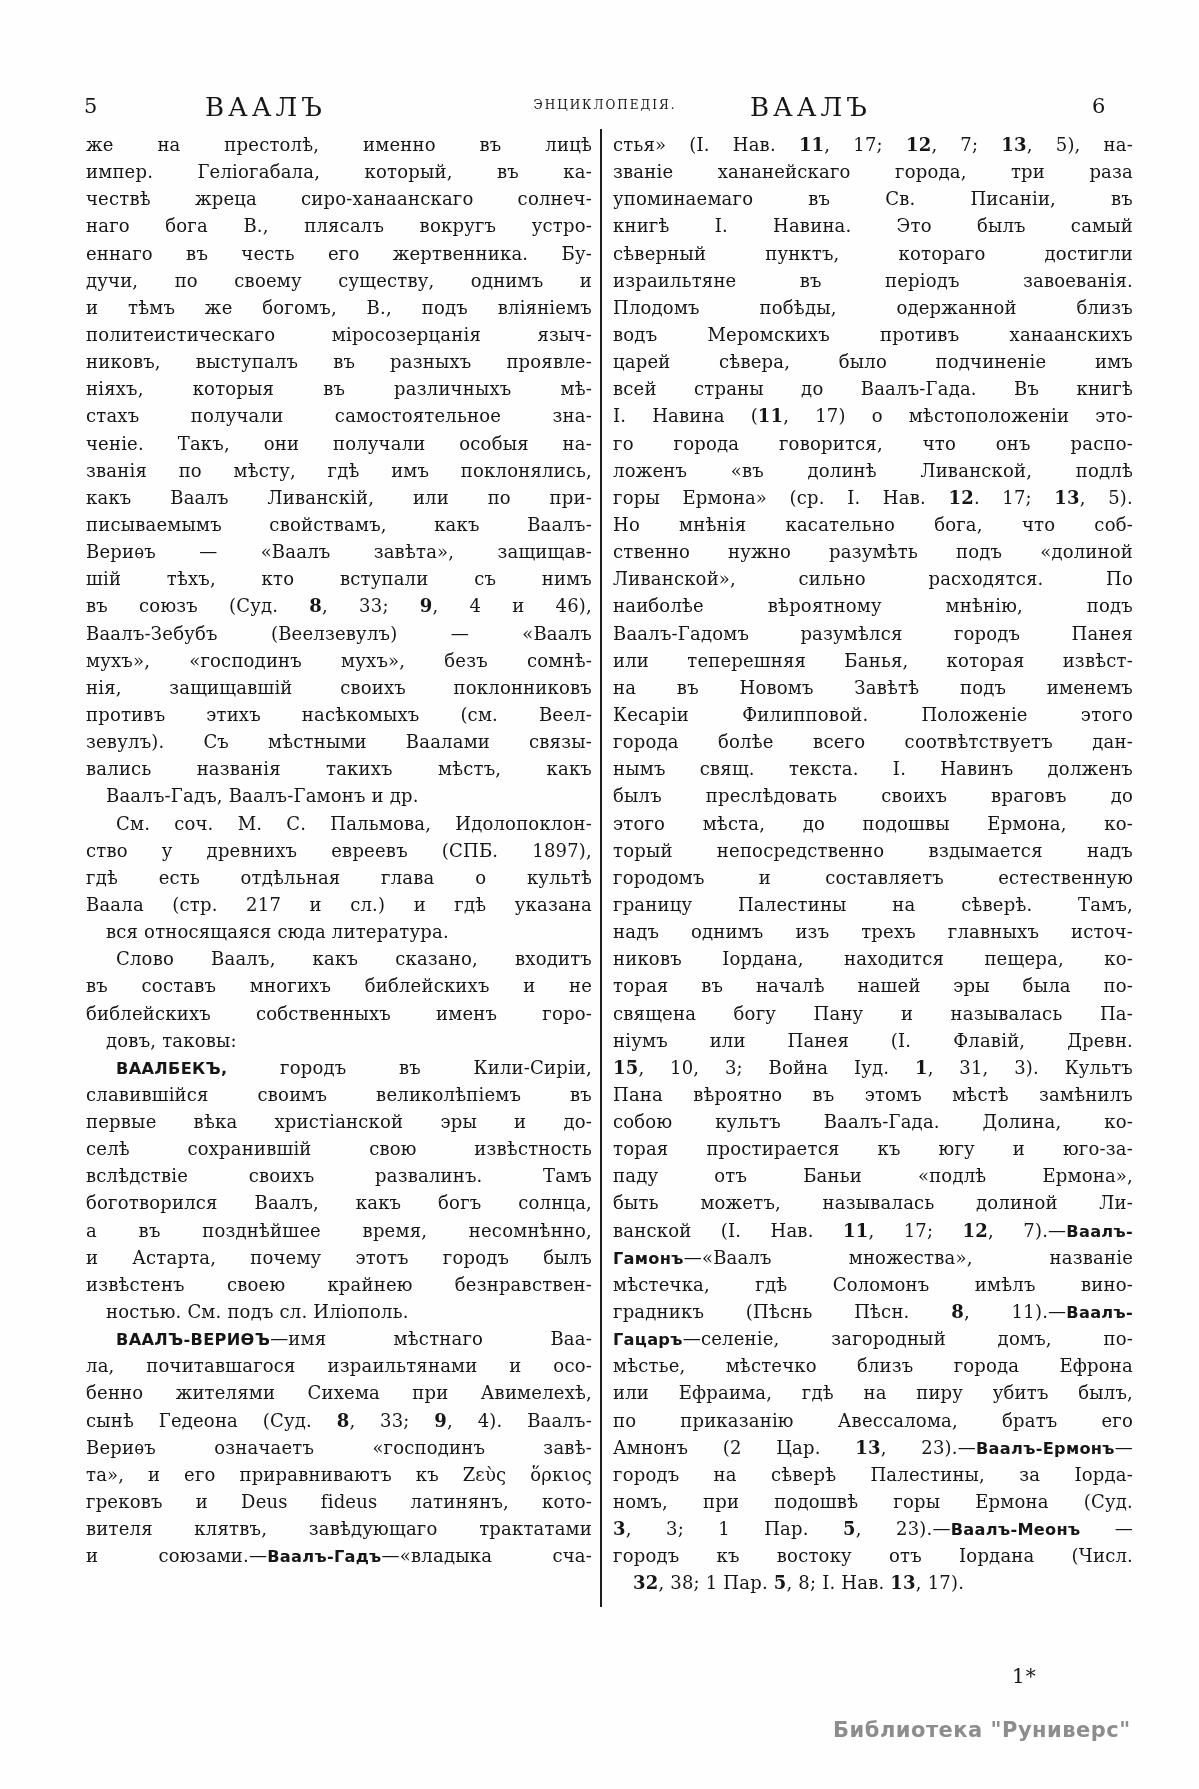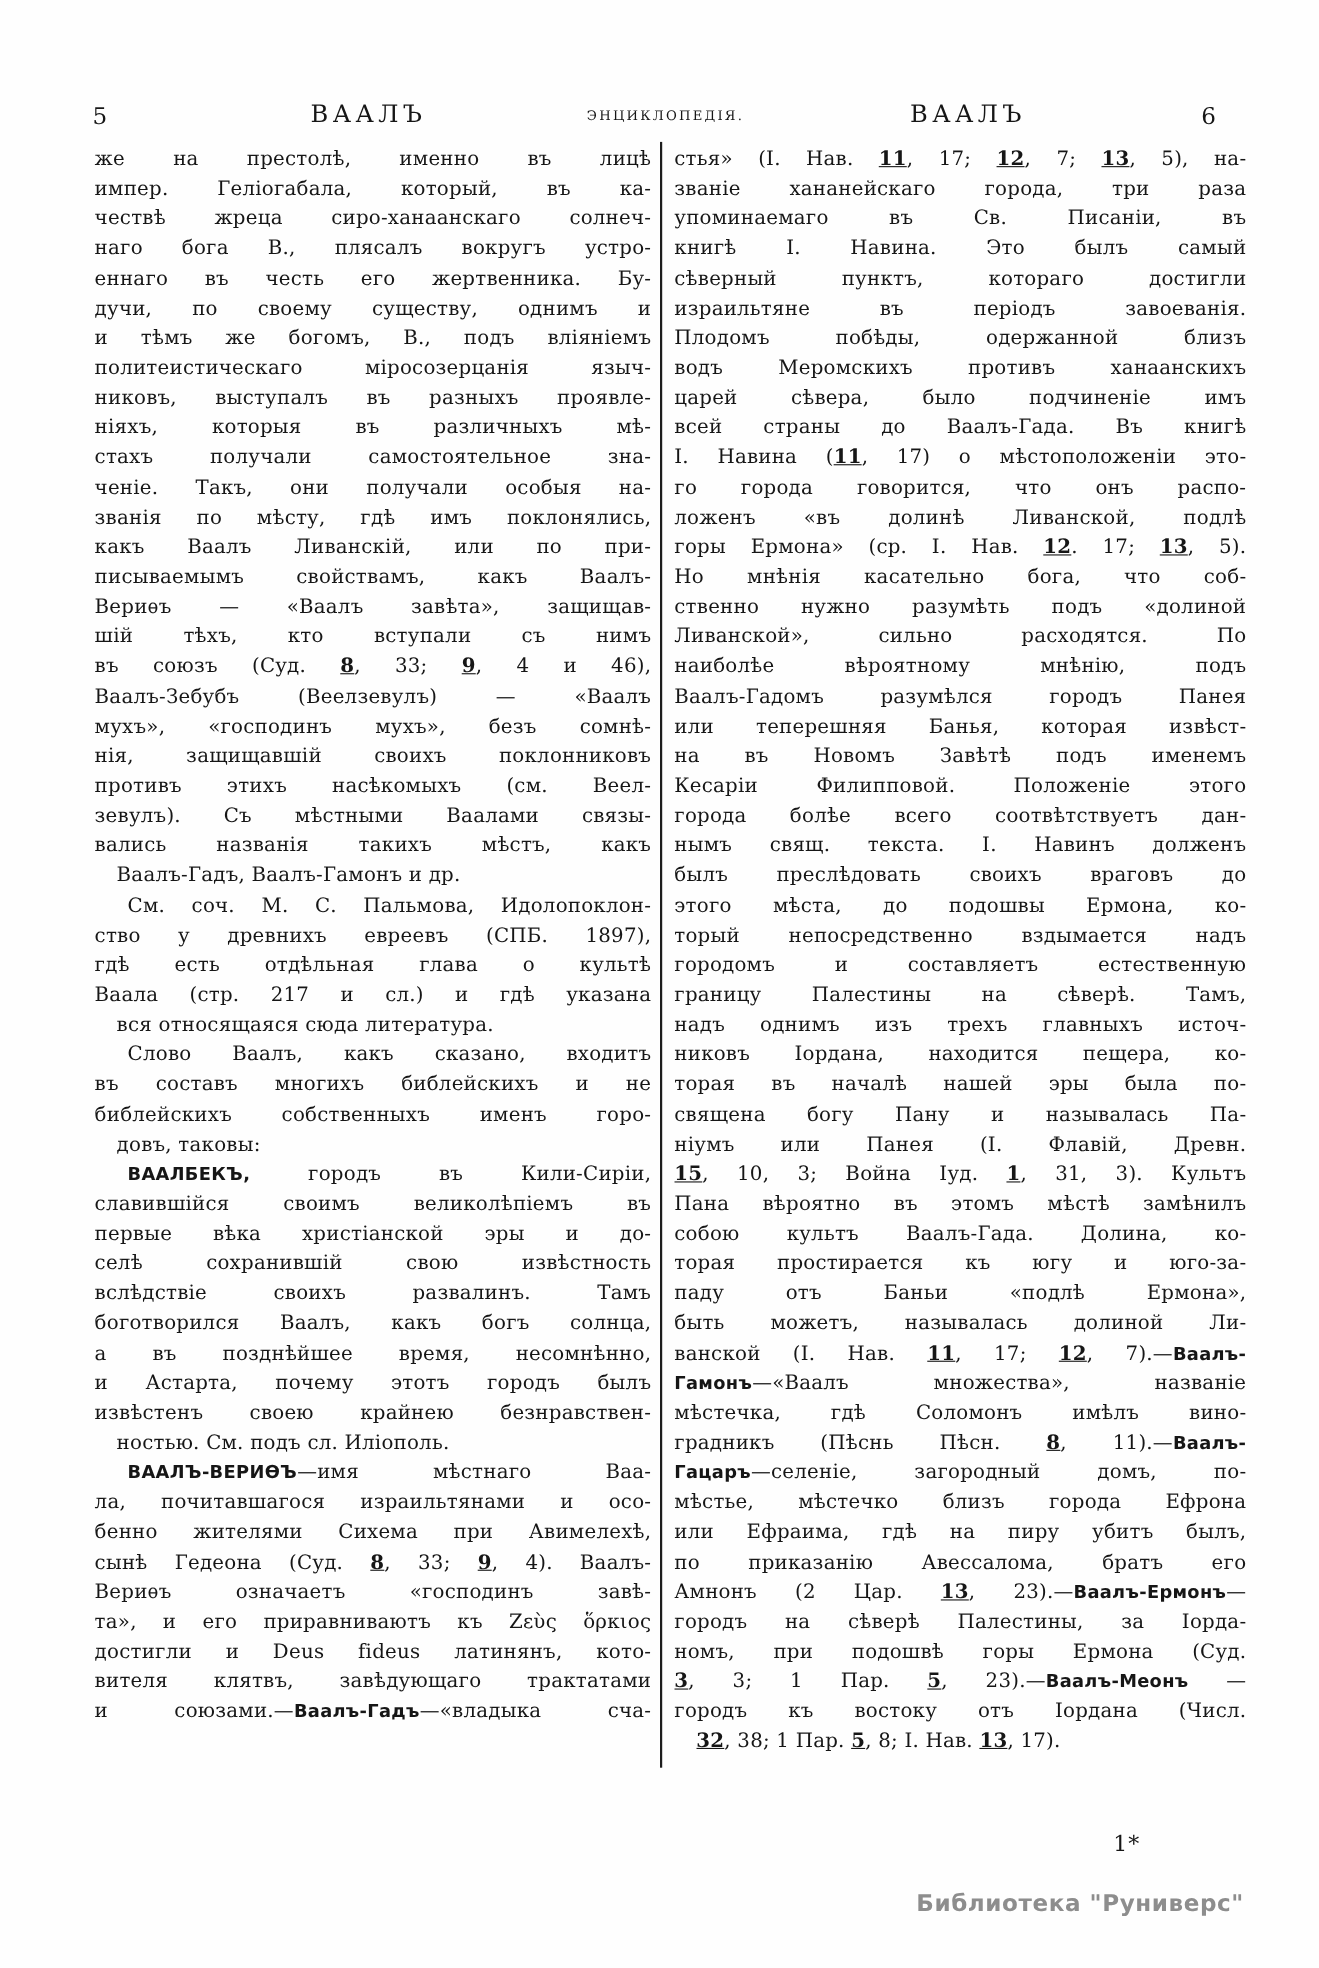--- a/index.html
+++ b/index.html
@@ -7,37 +7,37 @@
     width:1199px;height:1789px;position:relative;
     background:#ffffff;color:#161616;
     font-family:"DejaVu Serif",serif;
     overflow:hidden;
   }
   .page{position:absolute;inset:0;background:#fefefe;}
   
   .pnum{position:absolute;font-size:21px;}
   #pn-l{left:84px;top:94px;}
   #pn-r{left:1092px;top:94px;}
-  .rtitle{position:absolute;font-size:22px;letter-spacing:4px;text-align:center;width:260px;top:92px;}
+  .rtitle{position:absolute;font-size:26px;letter-spacing:4px;text-align:left;width:260px;top:92px;}
   #t-l{left:205px;}
   #t-r{left:750px;}
   .jtitle{position:absolute;font-size:12px;letter-spacing:2px;text-align:center;width:270px;left:470px;top:98px;}
   
   .divider{position:absolute;left:600px;top:129px;width:2px;height:1478px;background:#1d1d1d;}
   .col{position:absolute;top:131px;font-size:18px;}
   #col-left{left:86px;width:506px;}
   #col-right{left:613px;width:520px;}
   .line{
     height:27.15px;line-height:27.15px;
     text-align:justify;text-align-last:justify;
     overflow:hidden;letter-spacing:0.2px;
   }
   .line.end{text-align-last:left;margin-left:20px;}
   .para.indent .line:first-child{text-indent:30px;}
-  .f-b{font-weight:bold;text-decoration:underline;}
+  .f-b{font-weight:bold;}
   .f-i{}
   .f-hw{font-family:"DejaVu Sans",sans-serif;font-weight:bold;font-size:0.9em;letter-spacing:0.3px;}
   
   .sig{position:absolute;left:1012px;top:1664px;font-size:20px;letter-spacing:1px;}
   .watermark{
     position:absolute;left:833px;top:1718px;
     font-family:"DejaVu Sans",sans-serif;font-weight:bold;
     font-size:21px;color:#8d8d8d;letter-spacing:0.5px;
   }
 </style>
@@ -109,21 +109,21 @@
         <div class="line"><span>извѣстенъ своею крайнею безнравствен-</span></div>
         <div class="line end"><span>ностью. См. подъ сл. Иліополь.</span></div>
       </div>
       <div class="para indent">
         <div class="line"><span class="f-hw">ВААЛЪ-ВЕРИѲЪ</span><span>—имя мѣстнаго Ваа-</span></div>
         <div class="line"><span>ла, почитавшагося израильтянами и осо-</span></div>
         <div class="line"><span>бенно жителями Сихема при Авимелехѣ,</span></div>
         <div class="line"><span>сынѣ Гедеона (Суд. </span><span class="f-b">8</span><span>, 33; </span><span class="f-b">9</span><span>, 4). Ваалъ-</span></div>
         <div class="line"><span>Вериѳъ означаетъ «господинъ завѣ-</span></div>
         <div class="line"><span>та», и его приравниваютъ къ Ζεὺς ὅρκιος</span></div>
-        <div class="line"><span>достигли и Deus fideus латинянъ, кото-</span></div>
+        <div class="line"><span>грековъ и Deus fideus латинянъ, кото-</span></div>
         <div class="line"><span>вителя клятвъ, завѣдующаго трактатами</span></div>
         <div class="line"><span>и союзами.—</span><span class="f-hw">Ваалъ-Гадъ</span><span>—«владыка сча-</span></div>
       </div>
     </div>
   <div class="col" id="col-right">
       <div class="para">
         <div class="line"><span>стья» (І. Нав. </span><span class="f-b">11</span><span>, 17; </span><span class="f-b">12</span><span>, 7; </span><span class="f-b">13</span><span>, 5), на-</span></div>
         <div class="line"><span>званіе хананейскаго города, три раза</span></div>
         <div class="line"><span>упоминаемаго въ Св. Писаніи, въ</span></div>
         <div class="line"><span>книгѣ І. Навина. Это былъ самый</span></div>

